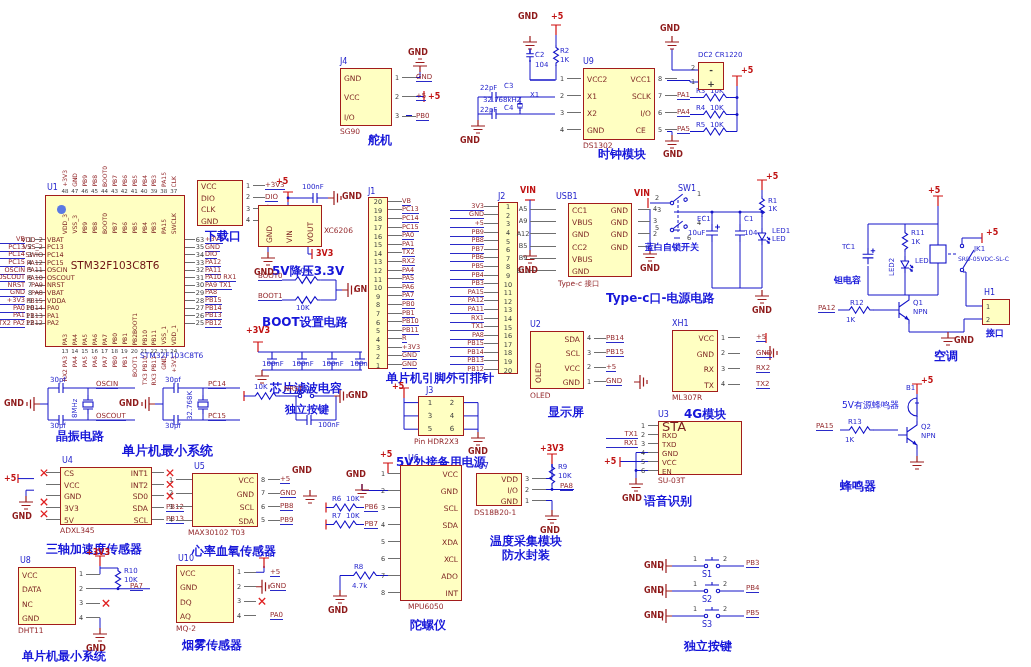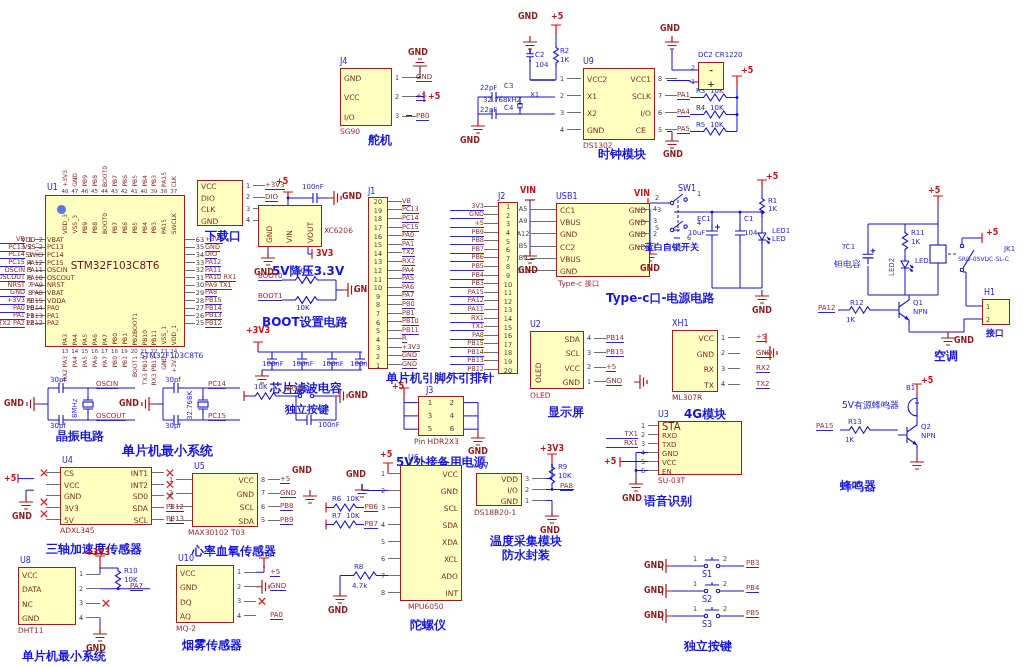--- a/index.html
+++ b/index.html
@@ -1211,21 +1211,21 @@
         <div class="pr">
           <span class="nt fill" style="text-align:right;font-size:6.5px">PB12</span>
           <span class="st" style="width:14px"></span>
         </div>
       </div>
 </div>
 <span class="cap a" style="left:386px;top:370px">单片机引脚外引排针</span>
 
 <div class="a" style="left:556px;top:203px">
   <span class="rf" style="left:0;top:-11px">USB1</span>
-  <div class="bx" style="left:0;top:0;width:94px;height:74px">
+  <div class="bx" style="left:12px;top:0;width:64px;height:74px">
     <div class="col" style="left:0;top:0;--rh:12.3px">
           <div class="pr inL">
             <span class="nm">CC1</span>
           </div>
           <div class="pr inL">
             <span class="nm">VBUS</span>
           </div>
           <div class="pr inL">
             <span class="nm">GND</span>
           </div>
@@ -1430,21 +1430,21 @@
       </div>
   <span class="pt" style="left:0;top:64px">ML307R</span>
   <span class="cap" style="left:12px;top:76px">4G模块</span>
 </div>
 
 <div class="a" style="left:658px;top:421px">
   <span class="rf" style="left:0;top:-11px">U3</span>
   <div class="bx" style="left:0;top:0;width:84px;height:54px">
     <div class="col" style="left:0;top:0;--rh:9px">
           <div class="pr inL">
-            <span class="nm" style="font-size:10px">STA</span>
+            <span class="nm" style="font-size:13px">STA</span>
           </div>
           <div class="pr inL">
             <span class="nm" style="font-size:7px">RXD</span>
           </div>
           <div class="pr inL">
             <span class="nm" style="font-size:7px">TXD</span>
           </div>
           <div class="pr inL">
             <span class="nm" style="font-size:7px">GND</span>
           </div>
@@ -1489,26 +1489,26 @@
         </div>
       </div>
   <span class="pt" style="left:0;top:56px">SU-03T</span>
   <span class="cap" style="left:-14px;top:72px">语音识别</span>
 </div>
 <span class="fl a" style="left:604px;top:457px">+5</span>
 <span class="gl a" style="left:622px;top:494px">GND</span>
 
 <span class="fl a" style="left:928px;top:186px">+5</span>
 <span class="dr a" style="left:842px;top:244px">TC1</span>
-<span class="cap2 a" style="left:834px;top:258px;font-weight:normal">钽电容</span>
+<span class="cap2 a" style="left:834px;top:274px;font-weight:bold">钽电容</span>
 <span class="dr a" style="left:911px;top:230px">R11</span>
 <span class="dr a" style="left:911px;top:239px">1K</span>
 <span class="dr vt a" style="left:889px;top:252px;height:24px">LED2</span>
 <span class="dr a" style="left:915px;top:258px">LED</span>
-<span class="dr a" style="left:1004px;top:246px">JK1</span>
+<span class="dr a" style="left:974px;top:246px">JK1</span>
 <span class="dr a" style="left:958px;top:255px;font-size:6px">SRD-05VDC-SL-C</span>
 <span class="fl a" style="left:986px;top:228px">+5</span>
 <span class="dr a" style="left:913px;top:300px">Q1</span>
 <span class="dr a" style="left:913px;top:309px">NPN</span>
 <span class="nta a" style="left:818px;top:304px">PA12</span>
 <span class="dr a" style="left:850px;top:300px">R12</span>
 <span class="dr a" style="left:846px;top:317px">1K</span>
 <div class="a" style="left:982px;top:299px">
   <span class="rf" style="left:2px;top:-11px">H1</span>
   <div class="bx" style="left:0;top:0;width:28px;height:26px">

